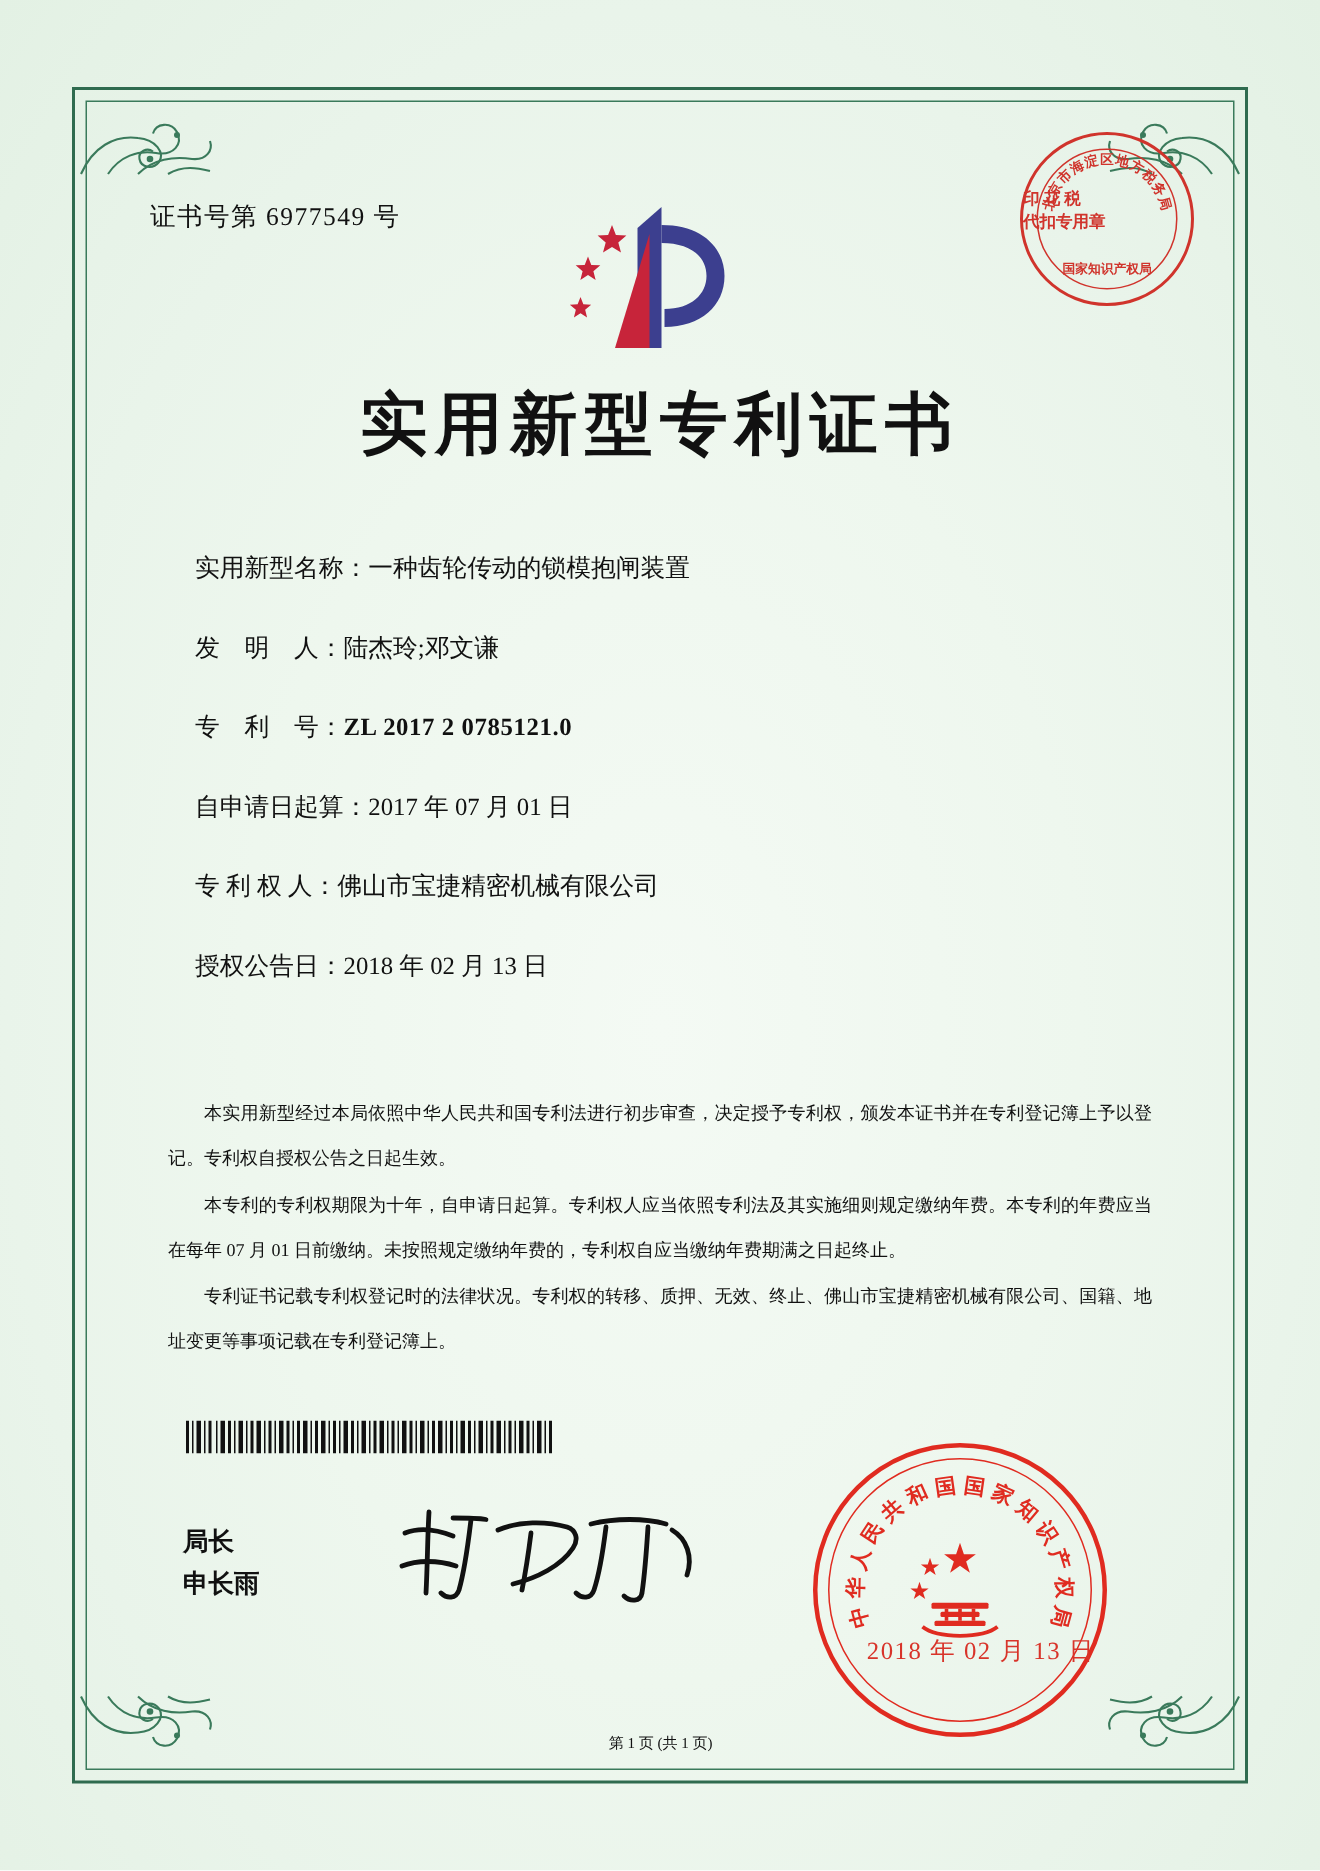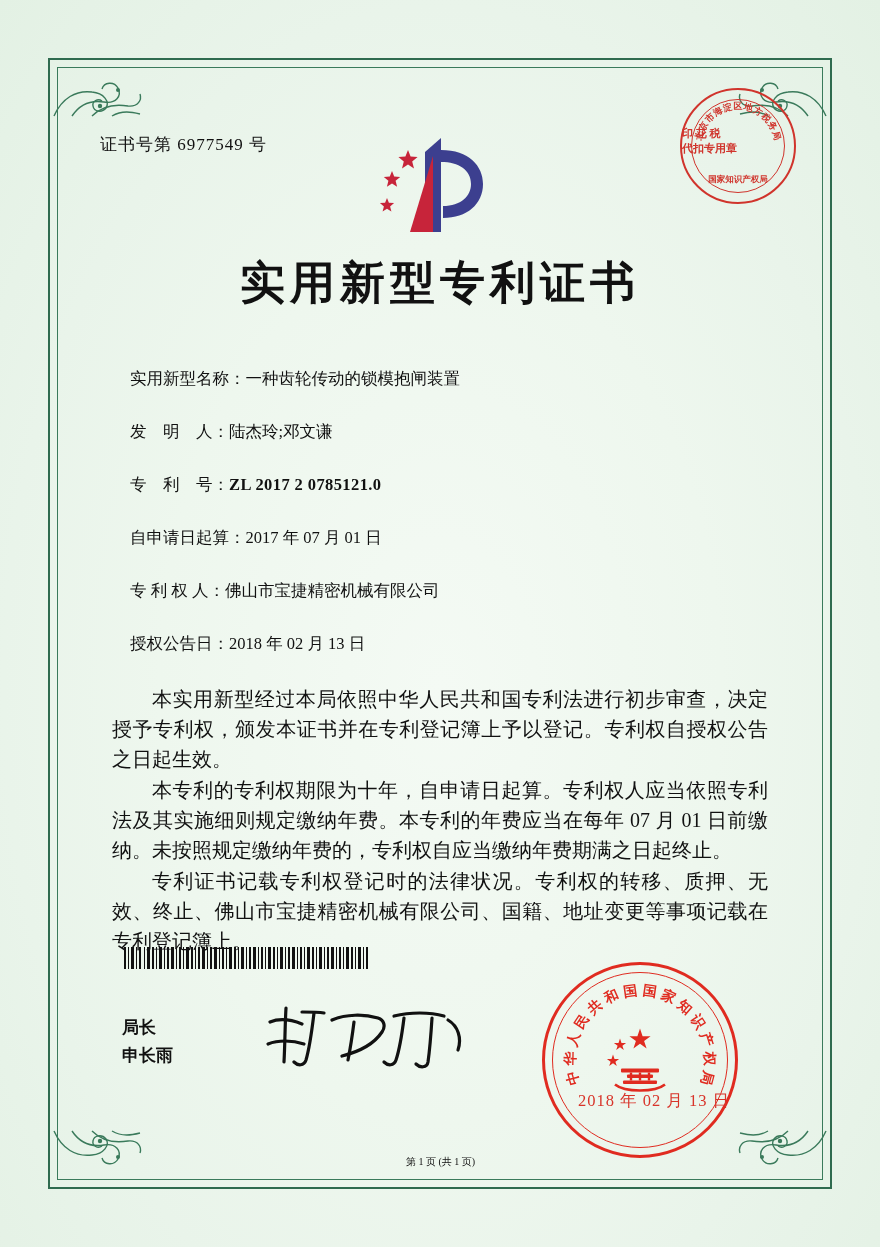--- a/index.html
+++ b/index.html
@@ -90,22 +90,22 @@
     display:flex;align-items:baseline;
     margin-bottom:31px;
     font-size:16.5px;
     color:#111;
   }
   .field .lab{white-space:pre;}
   .field .val{}
   .field .val.mono{font-family:"Liberation Serif",serif;letter-spacing:.4px;font-weight:bold;}
 
   .paras{
-    position:absolute;left:112px;right:112px;top:684px;
-    font-size:20px;line-height:30px;color:#111;
+    position:absolute;left:112px;right:112px;top:727px;
+    font-size:12px;line-height:30px;color:#111;
     text-align:justify;
   }
   .paras p{margin:0 0 1px 0;text-indent:2em;}
 
   .barcode{
     position:absolute;left:124px;top:947px;
     height:22px;width:246px;
   }
   .barcode svg{display:block;}
 

